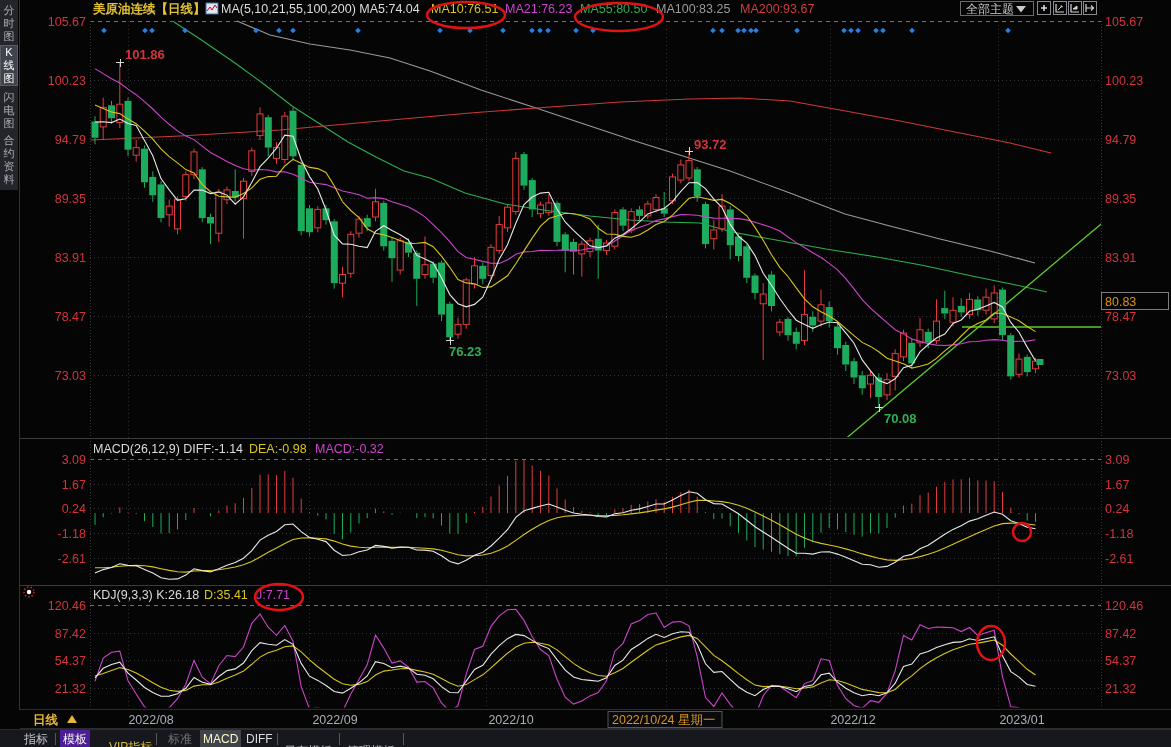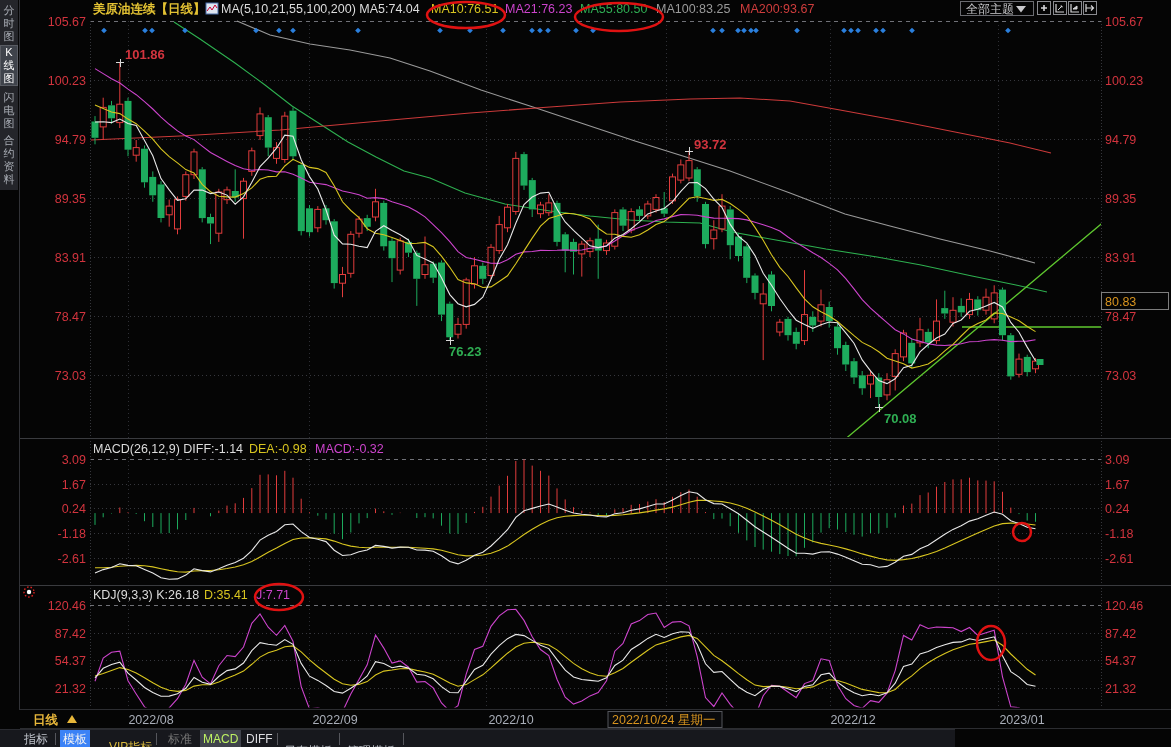--- a/index.html
+++ b/index.html
@@ -647,26 +647,26 @@
 <text x="33" y="724" fill="#e8b73a" font-size="12.5" font-weight="bold">日线</text>
 <polygon points="67,723 77,723 72,715" fill="#e8b73a"></polygon>
 <text x="151" y="724" fill="#a9aeb8" font-size="12.5" text-anchor="middle">2022/08</text>
 <text x="335" y="724" fill="#a9aeb8" font-size="12.5" text-anchor="middle">2022/09</text>
 <text x="511" y="724" fill="#a9aeb8" font-size="12.5" text-anchor="middle">2022/10</text>
 <text x="853" y="724" fill="#a9aeb8" font-size="12.5" text-anchor="middle">2022/12</text>
 <text x="1022" y="724" fill="#a9aeb8" font-size="12.5" text-anchor="middle">2023/01</text>
 <rect x="608" y="711.5" width="114" height="16" fill="#0a0a0c" stroke="#55565c" stroke-width="1"></rect>
 <text x="612" y="724" fill="#d8941f" font-size="12.5">2022/10/24 星期一</text>
 </svg>
-<div style="position:absolute;left:0;top:729px;width:955px;height:18px;background:#17181d;border-top:1px solid #2a2b31;">
+<div style="position:absolute;left:0;top:729px;width:1171px;height:18px;background:#17181d;border-top:1px solid #2a2b31;">
 <div style="position:absolute;left:21px;top:0;color:#c0c4cc;font-size:12px;line-height:18px;padding:0 3px;">指标</div>
-<div style="position:absolute;left:60px;top:0;background:#3b82f6;color:#f2f2f4;font-size:12px;line-height:18px;padding:0 3px;">模板</div>
+<div style="position:absolute;left:60px;top:0;background:#4c1d95;color:#f2f2f4;font-size:12px;line-height:18px;padding:0 3px;">模板</div>
 <div style="position:absolute;left:106px;top:0;color:#d9b93e;font-size:12px;line-height:18px;padding:0 3px;margin-top:8px;">VIP指标</div>
 <div style="position:absolute;left:165px;top:0;color:#737373;font-size:12px;line-height:18px;padding:0 3px;">标准</div>
-<div style="position:absolute;left:200px;top:0;background:#40434c;color:#bef264;font-size:12px;line-height:18px;padding:0 3px;">MACD</div>
+<div style="position:absolute;left:200px;top:0;background:#40434c;color:#fef9c3;font-size:12px;line-height:18px;padding:0 3px;">MACD</div>
 <div style="position:absolute;left:243px;top:0;color:#dcdce0;font-size:12px;line-height:18px;padding:0 3px;">DIFF</div>
 <div style="position:absolute;left:281px;top:0;color:#c0c4cc;font-size:12px;line-height:18px;padding:12px 3px;">另存模板</div>
 <div style="position:absolute;left:344px;top:12px;color:#c0c4cc;font-size:12px;line-height:18px;padding:0 3px;">管理模板</div>
 <div style="position:absolute;left:55px;top:3px;width:1px;height:12px;background:#55565c;"></div>
 <div style="position:absolute;left:156px;top:3px;width:1px;height:12px;background:#55565c;"></div>
 <div style="position:absolute;left:277px;top:3px;width:1px;height:12px;background:#55565c;"></div>
 <div style="position:absolute;left:339px;top:3px;width:1px;height:12px;background:#55565c;"></div>
 <div style="position:absolute;left:403px;top:3px;width:1px;height:12px;background:#55565c;"></div>
 </div>
 </div>

